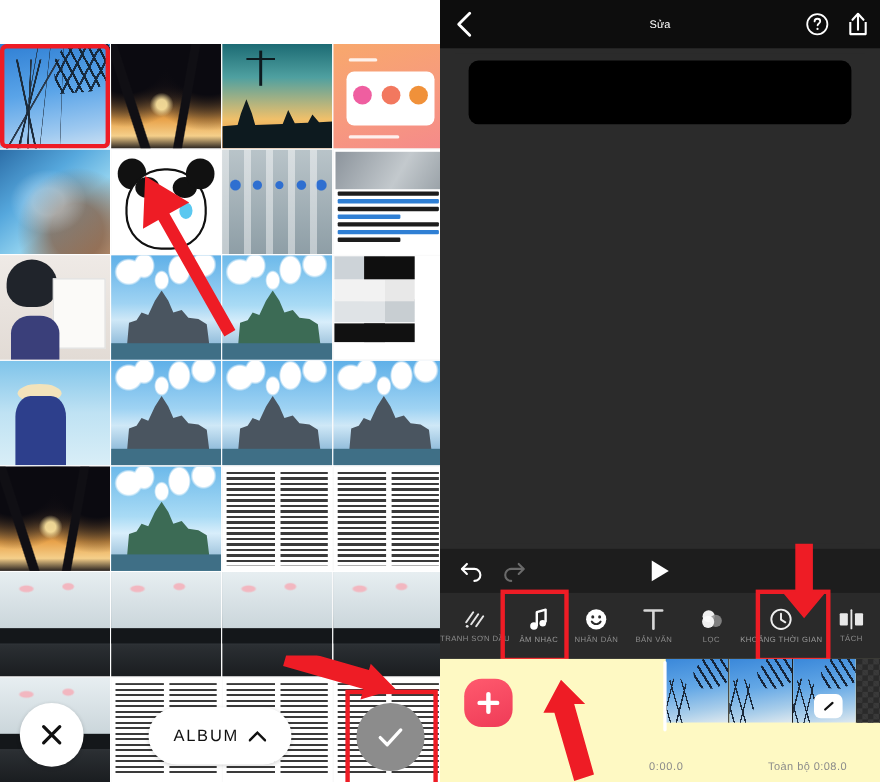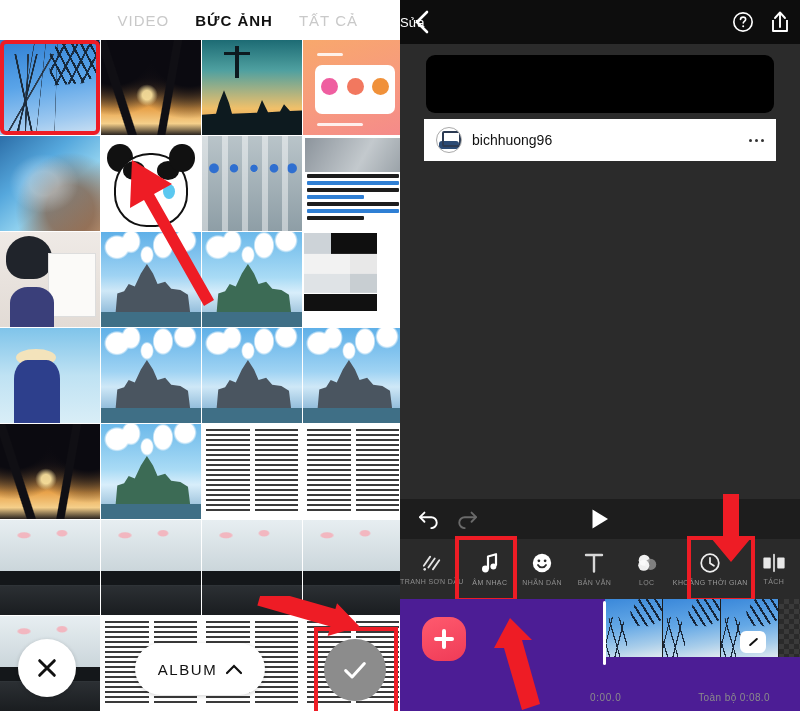--- a/index.html
+++ b/index.html
@@ -198,22 +198,22 @@
     border: 4px solid #ee1c25; pointer-events:none;
   }
 
   
   .right { position: relative; width: 400px; height: 711px; background: #1d1d1d; overflow: hidden; }
   .r-header {
     height: 44px; background:#0d0d0d; display:flex; align-items:center;
     padding: 0 14px; position:relative;
   }
   .r-header .title {
-    position:absolute; left:0; right:0; color:#fff;
-    font-size:13px; font-weight:500;
+    position:absolute; left:0; right:0; text-align:center; color:#fff;
+    font-size:10px; font-weight:500;
   }
   .icon-btn { position:relative; z-index:2; display:flex; align-items:center; justify-content:center; }
   .icon-btn svg { display:block; }
   .hdr-right { position:absolute; right:10px; top:0; height:44px; display:flex; align-items:center; gap:16px; z-index:2; }
 
   .preview {
     position: relative; height: 455px; background:#2b2b2b;
     display:flex; align-items:center; justify-content:center;
   }
   .canvas-frame { position:relative; width: 372px; height: 445px; background:#2b2b2b; }
@@ -270,21 +270,21 @@
   }
   .tool {
     flex:1; height:60px; display:flex; flex-direction:column; align-items:center;
     justify-content:center; gap:5px; position:relative;
   }
   .tool .tlabel { font-size:7px; color:#8d8d8d; letter-spacing:.4px; white-space:nowrap; }
   .tool.lit .tlabel { color:#9a9a9a; }
   .tool svg { display:block; }
   .hl-tool { position:absolute; border:4px solid #ee1c25; pointer-events:none; }
 
-  .timeline { position:relative; height:112px; background:#4c1d95;padding-left:36px; }
+  .timeline { position:relative; height:112px; background:#fef9c3;padding-left:36px; }
   .add-btn {
     position:absolute; left:22px; top:18px; width:44px; height:44px;
     background: linear-gradient(160deg,#ff5a6e,#ef3b57);
     border-radius:16px;
     display:flex; align-items:center; justify-content:center;
   }
   .add-btn::before { content:""; position:absolute; width:20px; height:3.5px; background:#fff; border-radius:2px; }
   .add-btn::after { content:""; position:absolute; width:3.5px; height:20px; background:#fff; border-radius:2px; }
 
   .strip { position:absolute; left:205px; top:0; right:0; height:66px; display:flex; }
@@ -314,25 +314,20 @@
   
   .arrow { position:absolute; pointer-events:none; z-index:50; }
 </style>
 </head>
 <body>
 
 <div class="screen">
 
   <div class="left">
 
-    <div class="tabs">
-      <div class="tab">VIDEO</div>
-      <div class="tab active">BỨC ẢNH</div>
-      <div class="tab">TẤT CẢ</div>
-    </div>
 
     <div class="grid">
 
       <div class="cell">
         <div class="ph sky-tree">
             <div class="wires"></div>
           </div>
         <div class="sel-ring"></div>
       </div>
       <div class="cell">
@@ -567,29 +562,20 @@
             <path d="M10 17 L10 3 M5 8 L10 2.5 L15 8" stroke="#fff" stroke-width="1.9" fill="none" stroke-linecap="round" stroke-linejoin="round"></path>
           </svg>
         </div>
       </div>
     </div>
 
     <div class="preview">
       <div class="canvas-frame">
         <div class="black-bar"></div>
         <div class="post">
-          <div class="post-head">
-            <div class="avatar"></div>
-            <div class="post-user">bichhuong96</div>
-            <div class="dots3">
-                <i></i>
-                <i></i>
-                <i></i>
-              </div>
-          </div>
         </div>
       </div>
     </div>
 
     <div class="ctrl-row">
       <div class="icon-btn undo">
         <svg width="22" height="20" viewBox="0 0 24 22">
           <path d="M7 4 L2 9 L7 14" stroke="#fff" stroke-width="2.1" fill="none" stroke-linecap="round" stroke-linejoin="round"></path>
           <path d="M2.4 9 H14.5 A6 6 0 0 1 14.5 21" stroke="#fff" stroke-width="2.1" fill="none" stroke-linecap="round"></path>
         </svg>

